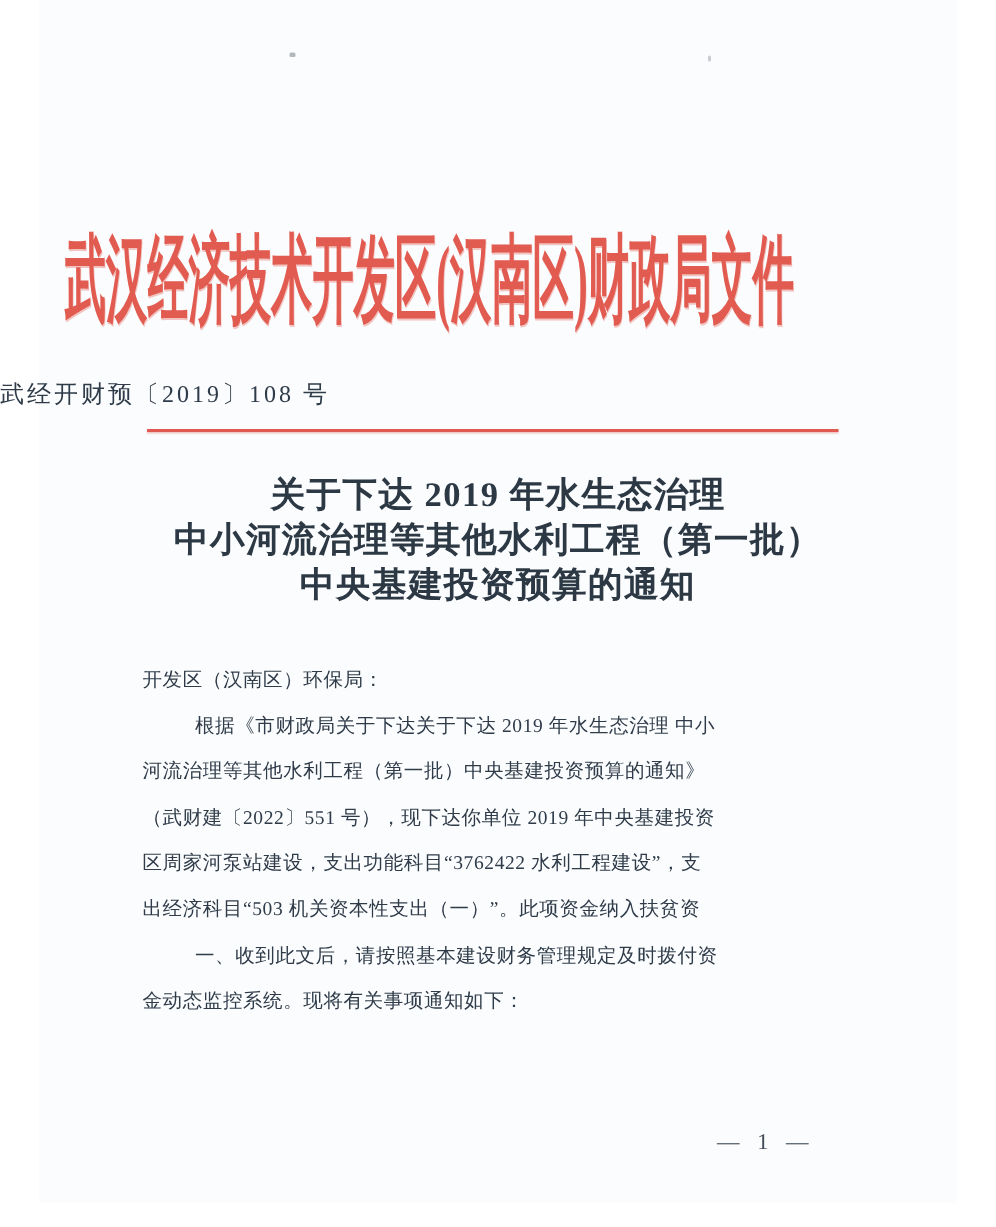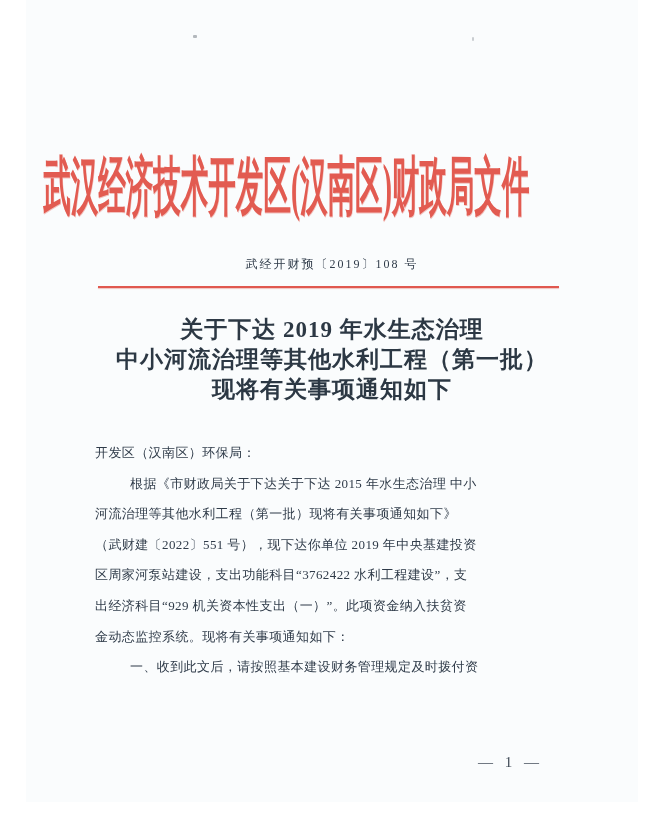--- a/index.html
+++ b/index.html
@@ -55,22 +55,21 @@
     transform: scaleX(0.43);
     transform-origin: center;
     text-shadow: 1px 1px 0 rgba(226, 91, 81, 0.35);
   }
 
   .doc-number {
     position: absolute;
     left: 0;
     top: 252px;
     width: 664px;
-    text-align: center;
-    font-size: 12px;
+    font-size: 16px;
     line-height: 24px;
     letter-spacing: 2px;
     color: var(--ink, #2f3b49);
   }
 
   .red-line {
     position: absolute;
     left: 98px;
     top: 286px;
     width: 461px;
@@ -133,32 +132,32 @@
   </div>
 
   <div class="doc-number">武经开财预〔2019〕108 号</div>
 
   <div class="red-line"></div>
 
   <div class="doc-title">
     <div>
         <div class="title-line">关于下达 2019 年水生态治理</div>
         <div class="title-line">中小河流治理等其他水利工程（第一批）</div>
-        <div class="title-line">现将有关事项通知如下</div>
+        <div class="title-line">中央基建投资预算的通知</div>
       </div>
   </div>
 
   <div class="body-text">
     <div>
         <div class="body-line">开发区（汉南区）环保局：</div>
-        <div class="body-line indent">根据《市财政局关于下达关于下达 2015 年水生态治理  中小</div>
-        <div class="body-line">河流治理等其他水利工程（第一批）现将有关事项通知如下》</div>
+        <div class="body-line indent">根据《市财政局关于下达关于下达 2019 年水生态治理  中小</div>
+        <div class="body-line">河流治理等其他水利工程（第一批）中央基建投资预算的通知》</div>
         <div class="body-line">（武财建〔2022〕551 号），现下达你单位 2019 年中央基建投资</div>
         <div class="body-line">区周家河泵站建设，支出功能科目“3762422 水利工程建设”，支</div>
-        <div class="body-line">出经济科目“929 机关资本性支出（一）”。此项资金纳入扶贫资</div>
+        <div class="body-line">出经济科目“503 机关资本性支出（一）”。此项资金纳入扶贫资</div>
+        <div class="body-line indent">一、收到此文后，请按照基本建设财务管理规定及时拨付资</div>
         <div class="body-line">金动态监控系统。现将有关事项通知如下：</div>
-        <div class="body-line indent">一、收到此文后，请按照基本建设财务管理规定及时拨付资</div>
       </div>
   </div>
 
   <div class="page-number">— 1 —</div>
 
 </div>
 
 </body></html>

